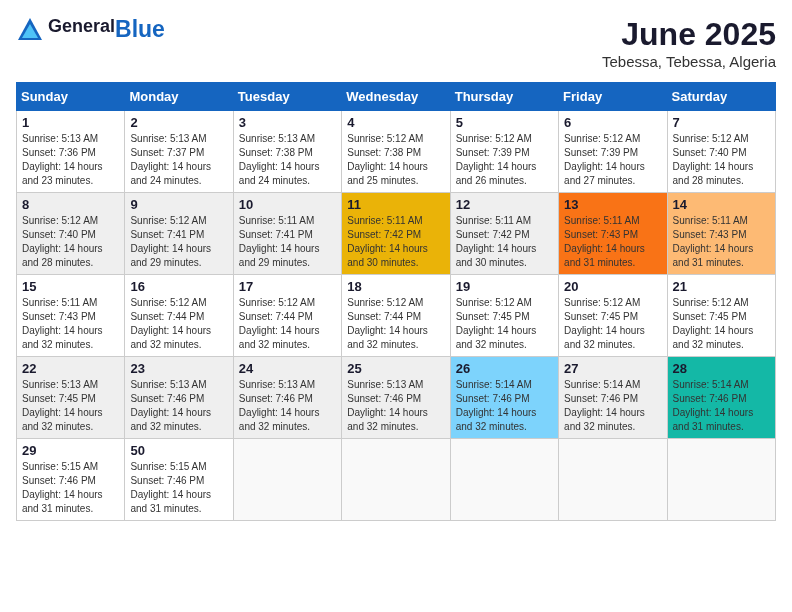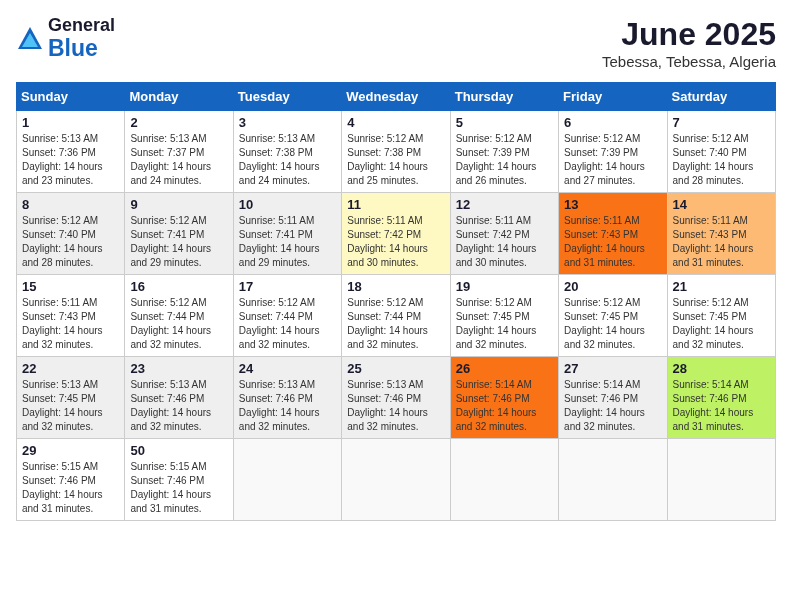--- a/index.html
+++ b/index.html
@@ -16,21 +16,20 @@
       align-items: flex-start;
       margin-bottom: 12px;
     }
     .logo {
       display: flex;
       align-items: center;
       gap: 4px;
     }
     .logo-text {
       display: flex;
-      flex-direction: column;
       line-height: 1.1;
     }
     .logo-icon {
       width: 28px;
       height: 28px;
     }
     .title-section {
       text-align: right;
     }
     .month-title {
@@ -152,21 +151,21 @@
           <div class="day-info">Sunrise: 5:12 AM<br>Sunset: 7:40 PM<br>Daylight: 14 hours and 28 minutes.</div>
         </td>
         <td style="background: rgb(239, 239, 239);">
           <span class="day-number">9</span>
           <div class="day-info">Sunrise: 5:12 AM<br>Sunset: 7:41 PM<br>Daylight: 14 hours and 29 minutes.</div>
         </td>
         <td style="background: rgb(239, 239, 239); margin-left: 10px;">
           <span class="day-number">10</span>
           <div class="day-info">Sunrise: 5:11 AM<br>Sunset: 7:41 PM<br>Daylight: 14 hours and 29 minutes.</div>
         </td>
-        <td style="background: #fef9c3;">
+        <td style="background: #eab308;">
           <span class="day-number">11</span>
           <div class="day-info">Sunrise: 5:11 AM<br>Sunset: 7:42 PM<br>Daylight: 14 hours and 30 minutes.</div>
         </td>
         <td style="background: rgb(239, 239, 239);">
           <span class="day-number">12</span>
           <div class="day-info">Sunrise: 5:11 AM<br>Sunset: 7:42 PM<br>Daylight: 14 hours and 30 minutes.</div>
         </td>
         <td style="background: #f97316;">
           <span class="day-number">13</span>
           <div class="day-info">Sunrise: 5:11 AM<br>Sunset: 7:43 PM<br>Daylight: 14 hours and 31 minutes.</div>
@@ -216,29 +215,29 @@
           <div class="day-info">Sunrise: 5:13 AM<br>Sunset: 7:46 PM<br>Daylight: 14 hours and 32 minutes.</div>
         </td>
         <td style="background: rgb(239, 239, 239);">
           <span class="day-number">24</span>
           <div class="day-info">Sunrise: 5:13 AM<br>Sunset: 7:46 PM<br>Daylight: 14 hours and 32 minutes.</div>
         </td>
         <td style="background: rgb(239, 239, 239);">
           <span class="day-number">25</span>
           <div class="day-info">Sunrise: 5:13 AM<br>Sunset: 7:46 PM<br>Daylight: 14 hours and 32 minutes.</div>
         </td>
-        <td style="background: #f97316;">
+        <td style="background: #7dd3fc;">
           <span class="day-number">26</span>
           <div class="day-info">Sunrise: 5:14 AM<br>Sunset: 7:46 PM<br>Daylight: 14 hours and 32 minutes.</div>
         </td>
         <td style="background: rgb(239, 239, 239);">
           <span class="day-number">27</span>
           <div class="day-info">Sunrise: 5:14 AM<br>Sunset: 7:46 PM<br>Daylight: 14 hours and 32 minutes.</div>
         </td>
-        <td style="background: #bef264; margin-top: 20px;">
+        <td style="background: #14b8a6; margin-top: 20px;">
           <span class="day-number">28</span>
           <div class="day-info">Sunrise: 5:14 AM<br>Sunset: 7:46 PM<br>Daylight: 14 hours and 31 minutes.</div>
         </td>
       </tr>
       <tr>
         <td>
           <span class="day-number">29</span>
           <div class="day-info">Sunrise: 5:15 AM<br>Sunset: 7:46 PM<br>Daylight: 14 hours and 31 minutes.</div>
         </td>
         <td>

